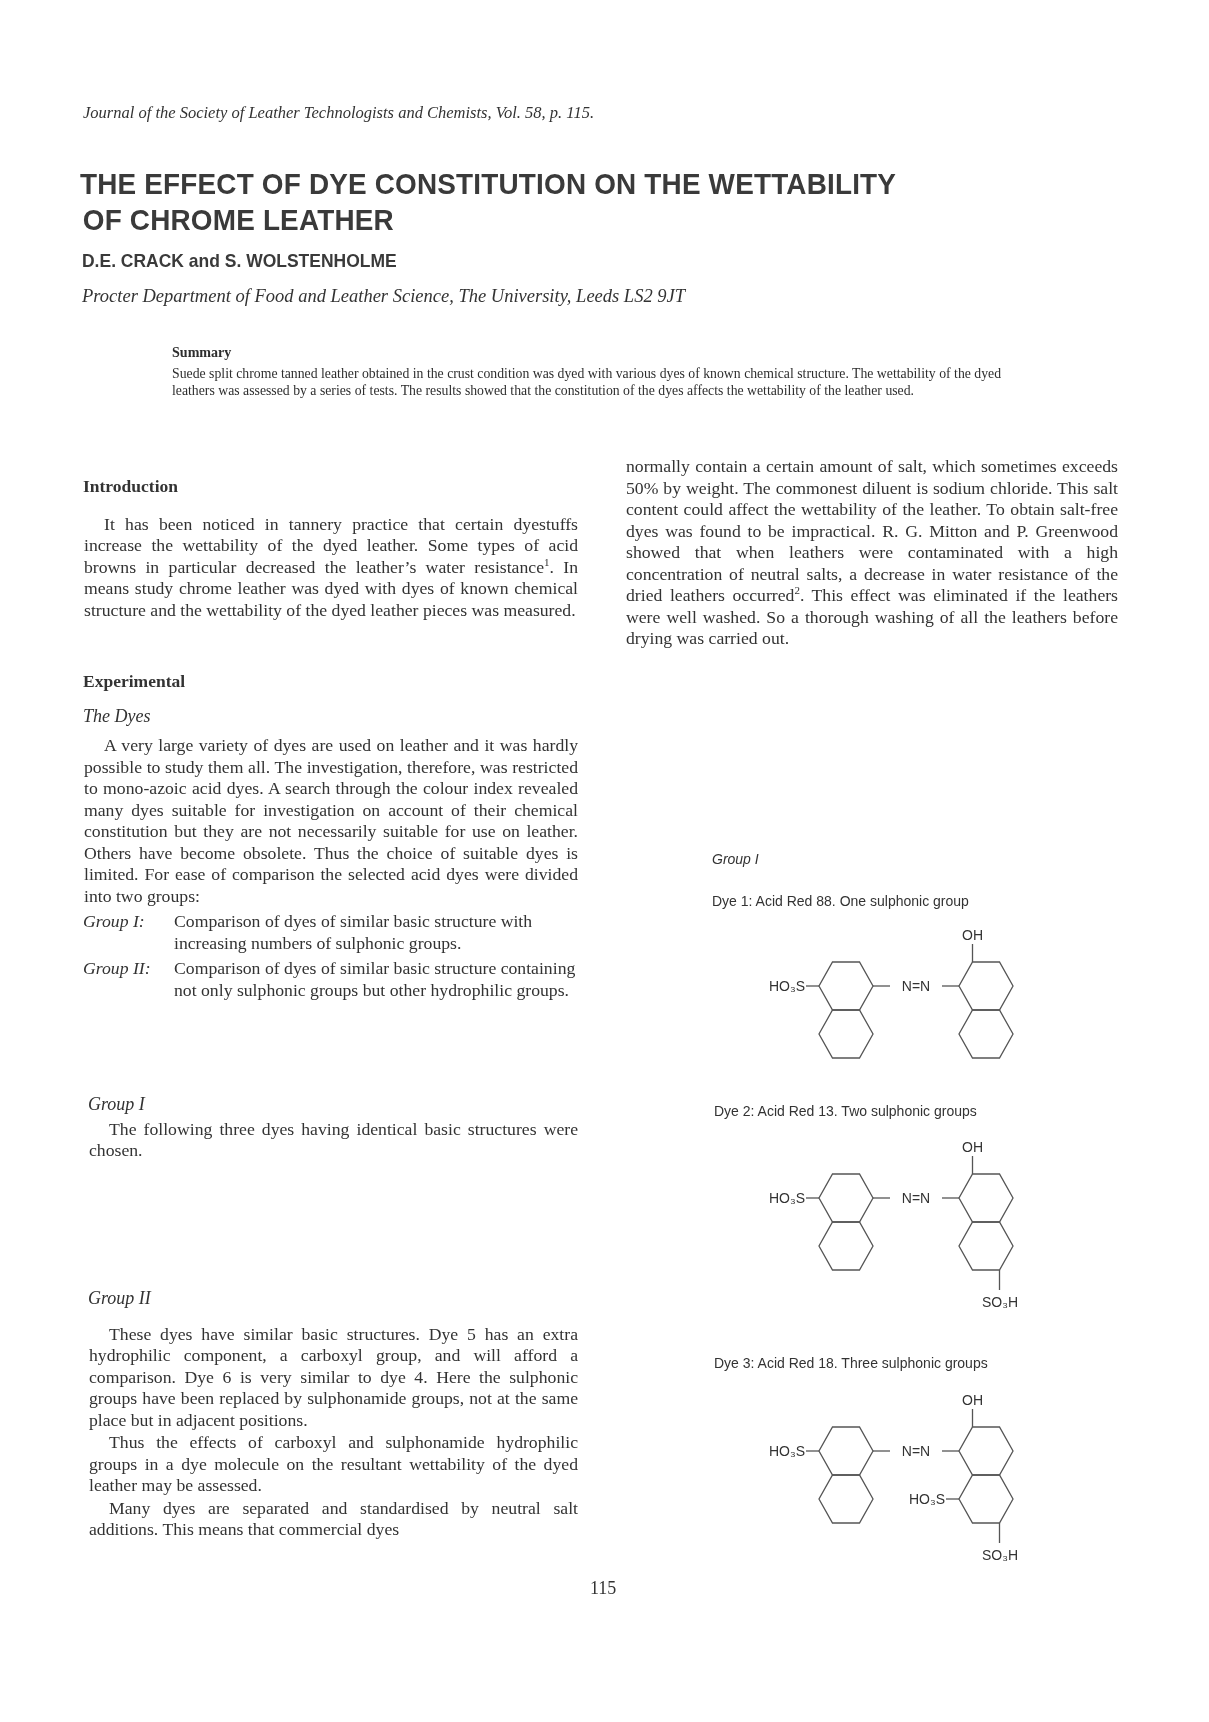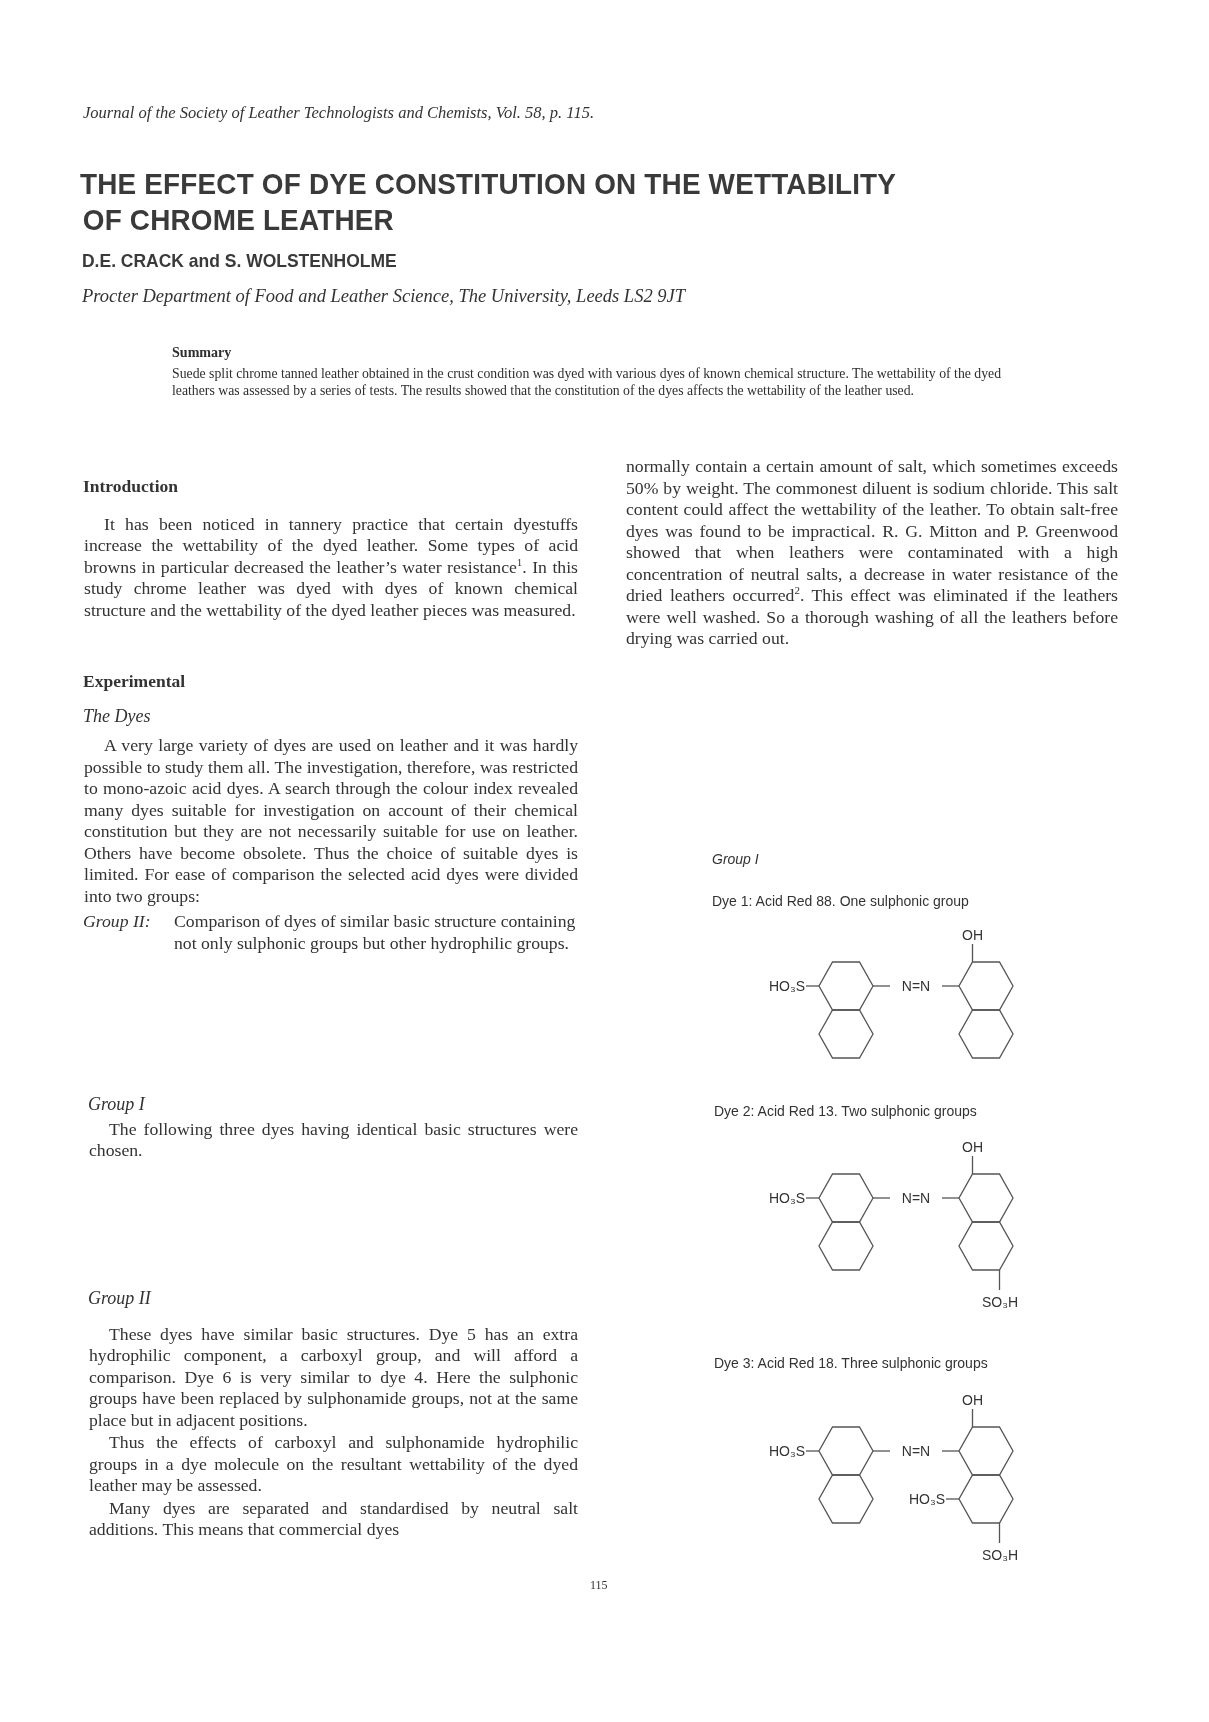--- a/index.html
+++ b/index.html
@@ -16,21 +16,21 @@
   #summary .head { font-weight:bold; font-size:14.5px; margin-bottom:3px; }
   .col { font-size:17.7px; line-height:21.5px; color:#333; text-align:justify; }
   .col p { margin:1px; text-indent:20px; }
   .col p.noindent { text-indent:0; }
   .h-sec { font-weight:bold; font-size:17.5px; }
   .h-sub { font-style:italic; font-size:18px; }
   sup { font-size:11px; line-height:0; }
   .grp-row { display:flex; }
   .grp-label { font-style:italic; width:91px; flex:none; }
   .grp-text { flex:1; text-align:left; }
-  #pagenum { left:590px; top:1578px; font-size:12px; color:#333; }
+  #pagenum { left:590px; top:1578px; font-size:18px; color:#333; }
   .fig-label { font-size:14px; color:#333; white-space:nowrap; }
   .fig-group { font-style:italic; }
   svg text { font-family:"Liberation Sans","DejaVu Sans",sans-serif; fill:#333; }
 </style>
 </head>
 <body>
 
 <div id="journal" class="abs serif">Journal of the Society of Leather Technologists and Chemists, Vol. 58, p. 115.</div>
 
 <div id="title" class="abs sans">
@@ -41,27 +41,31 @@
 <div id="authors" class="abs sans">D.E. CRACK and S. WOLSTENHOLME</div>
 <div id="affil" class="abs serif">Procter Department of Food and Leather Science, The University, Leeds LS2 9JT</div>
 
 <div id="summary" class="abs serif">
   <div class="head">Summary</div>
   <div>Suede split chrome tanned leather obtained in the crust condition was dyed with various dyes of known chemical structure. The wettability of the dyed leathers was assessed by a series of tests. The results showed that the constitution of the dyes affects the wettability of the leather used.</div>
 </div>
 
 <div class="abs col serif" style="left:83px; top:476px; width:496px;">
   <div class="h-sec" style="margin-bottom:16px;">Introduction</div>
-  <p><span>It has been noticed in tannery practice that certain dyestuffs increase the wettability of the dyed leather. Some types of acid browns in particular decreased the leather’s water resistance</span><sup>1</sup><span>. In this study chrome leather was dyed with dyes of known chemical structure and the wettability of the dyed leather pieces was measured.</span></p>
+  <p><span>It has been noticed in tannery practice that certain dyestuffs increase the wettability of the dyed leather. Some types of acid browns in particular decreased the leather’s water resistance</span><sup>1</sup><span>. In means study chrome leather was dyed with dyes of known chemical structure and the wettability of the dyed leather pieces was measured.</span></p>
 </div>
 
 <div class="abs col serif" style="left:83px; top:671px; width:496px;">
   <div class="h-sec" style="margin-bottom:13px;">Experimental</div>
   <div class="h-sub" style="margin-bottom:8px;font-family:Liberation Serif, serif;">The Dyes</div>
   <p>A very large variety of dyes are used on leather and it was hardly possible to study them all. The investigation, therefore, was restricted to mono-azoic acid dyes. A search through the colour index revealed many dyes suitable for investigation on account of their chemical constitution but they are not necessarily suitable for use on leather. Others have become obsolete. Thus the choice of suitable dyes is limited. For ease of comparison the selected acid dyes were divided into two groups:</p>
+  <div class="grp-row" style="margin-top:4px;">
+    <span class="grp-label">Group I:</span>
+    <span class="grp-text">Comparison of dyes of similar basic structure with increasing numbers of sulphonic groups.</span>
+  </div>
   <div class="grp-row" style="margin-top:4px;">
     <span class="grp-label">Group II:</span>
     <span class="grp-text">Comparison of dyes of similar basic structure containing not only sulphonic groups but other hydrophilic groups.</span>
   </div>
 </div>
 
 <div class="abs col serif" style="left:88px; top:1094px; width:491px;">
   <div class="h-sub" style="margin-bottom:3px;">Group I</div>
   <p>The following three dyes having identical basic structures were chosen.</p>
 </div>

